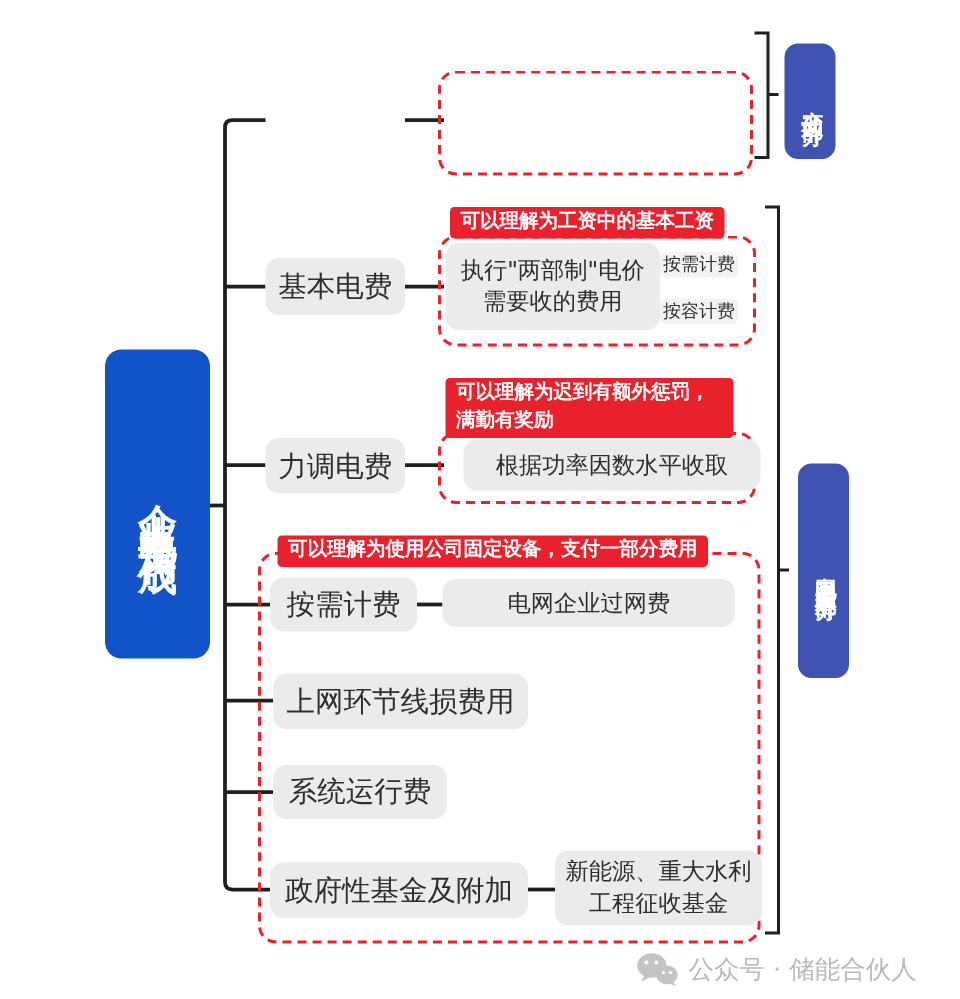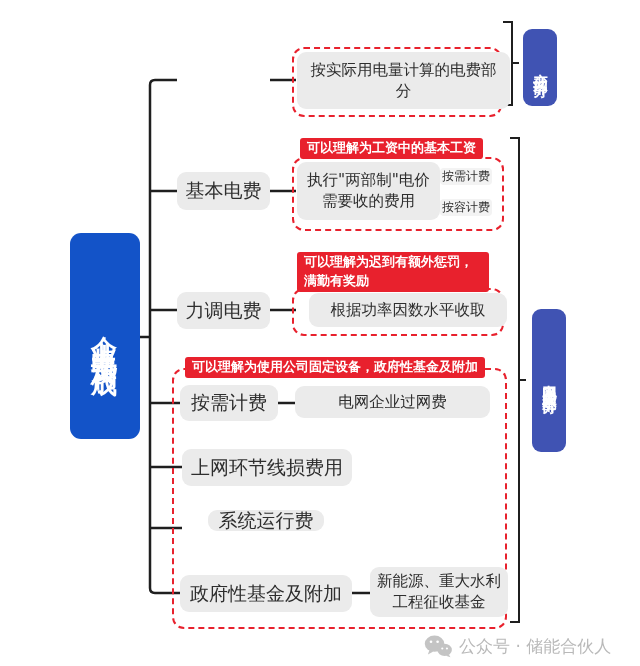--- a/index.html
+++ b/index.html
@@ -62,43 +62,42 @@
     <path class="thin" d="M512,63 H519"></path>
     <path class="thin" d="M510,138 H519 V622 H510"></path>
     <path class="thin" d="M519,380 H526"></path>
   </svg>
 
   <div class="vbox root">
     <span class="vtext">企业电费构成</span>
   </div>
 
   <div class="dashed" style="left:292px;top:47px;width:206px;height:66px;"></div>
-  <div class="gnode detail" style="left:297px;top:52px;width:197px;height:57px;padding:0 8px;">按实际用电量计算的电费部分</div>
 
   <div class="gnode branch" style="left:177px;top:172px;width:93px;height:38px;">基本电费</div>
   <div class="redlabel" style="left:300px;top:138px;">可以理解为工资中的基本工资</div>
   <div class="dashed" style="left:292px;top:157px;width:208px;height:70px;"></div>
   <div class="gnode detail" style="left:297px;top:162px;width:131px;height:58px;padding:0 6px;">执行"两部制"电价需要收的费用</div>
   <div class="gnode sub" style="left:440px;top:168px;width:52px;height:17px;">按需计费</div>
   <div class="gnode sub" style="left:440px;top:199px;width:52px;height:17px;">按容计费</div>
 
   <div class="gnode branch" style="left:177px;top:292px;width:93px;height:37px;">力调电费</div>
   <div class="redlabel wrap" style="left:297px;top:252px;">可以理解为迟到有额外惩罚，满勤有奖励</div>
   <div class="dashed" style="left:292px;top:288px;width:208px;height:44px;"></div>
   <div class="gnode detail" style="left:297px;top:293px;width:198px;height:34px;margin-left:12px;">根据功率因数水平收取</div>
 
-  <div class="redlabel" style="left:185px;top:357px;">可以理解为使用公司固定设备，政府性基金及附加</div>
+  <div class="redlabel" style="left:185px;top:357px;">可以理解为使用公司固定设备，支付一部分费用</div>
   <div class="dashed" style="left:172px;top:368px;width:331px;height:257px;"></div>
 
   <div class="gnode branch" style="left:180px;top:385px;width:98px;height:36px;">按需计费</div>
   <div class="gnode detail" style="left:295px;top:386px;width:195px;height:32px;">电网企业过网费</div>
 
   <div class="gnode branch" style="left:182px;top:449px;width:170px;height:37px;">上网环节线损费用</div>
 
-  <div class="gnode branch" style="left:182px;top:510px;width:116px;height:21px;margin-left:26px;">系统运行费</div>
+  <div class="gnode branch" style="left:182px;top:510px;width:116px;height:36px;">系统运行费</div>
 
   <div class="gnode branch" style="left:180px;top:575px;width:172px;height:37px;">政府性基金及附加</div>
   <div class="gnode detail" style="left:370px;top:567px;width:130px;height:50px;padding:0 4px;">新能源、重大水利工程征收基金</div>
 
   <div class="vbox side1">
     <span class="vtext">变动部分</span>
   </div>
   <div class="vbox side2">
     <span class="vtext">电网企业固定部分</span>
   </div>

